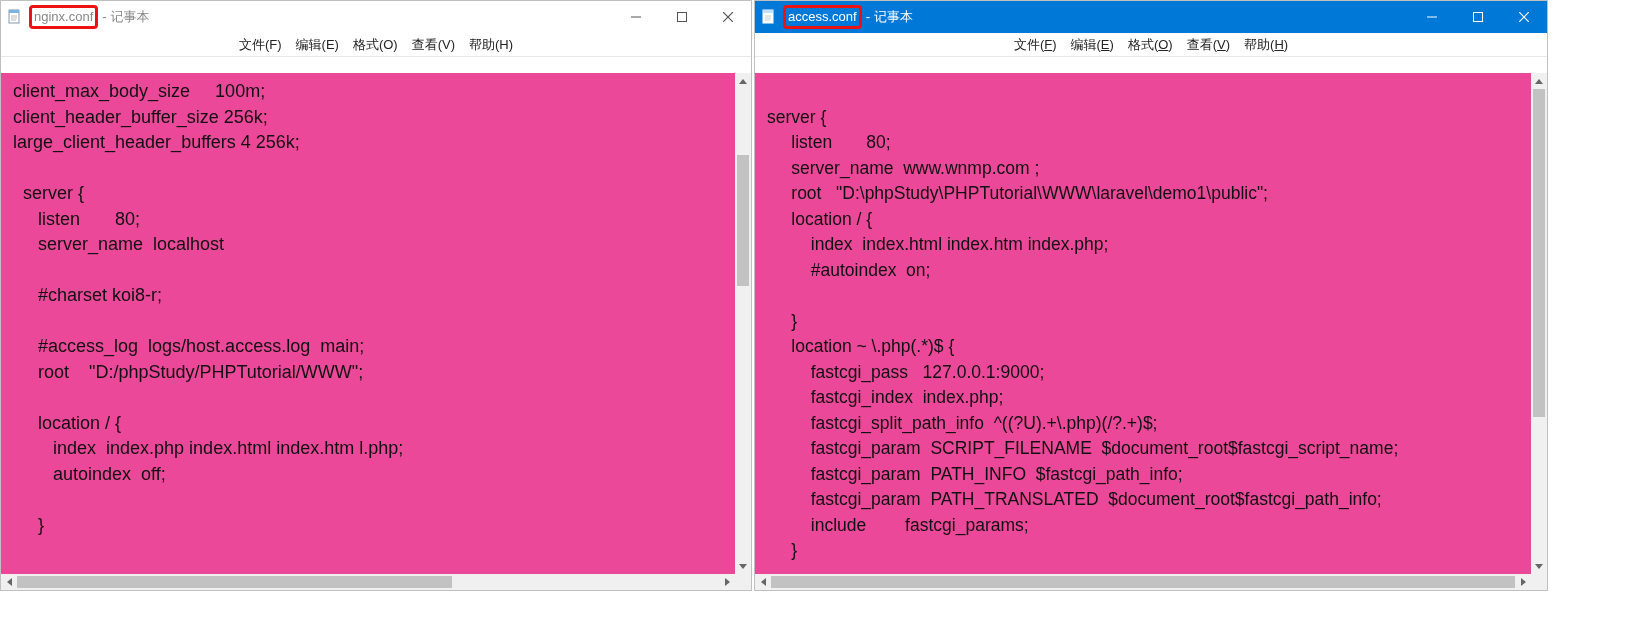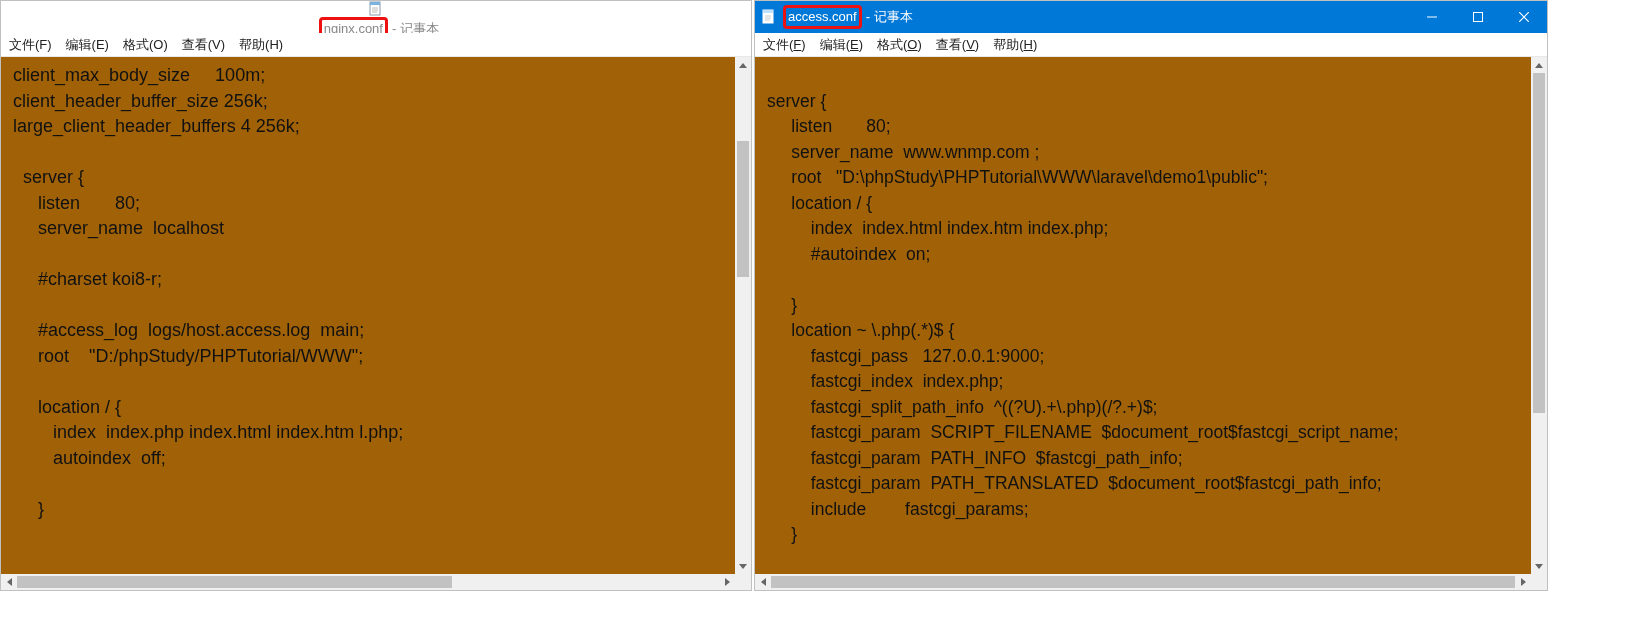--- a/index.html
+++ b/index.html
@@ -24,21 +24,21 @@
 
   
   .titlebar {
     height: 32px;
     display: flex;
     align-items: center;
     padding-left: 6px;
     font-size: 13px;
     color: #333;
   }
-  .titlebar.inactive { background: #fff; color: #888; flex-direction: column; }
+  .titlebar.inactive { background: #fff; color: #888; }
   .titlebar.active { background: #0078d7; color: #fff; }
   .title-icon {
     width: 16px; height: 16px; margin-right: 6px;
     display: inline-flex; align-items: center; justify-content: center;
   }
   .title-icon svg { width: 16px; height: 16px; }
   .title-text { display: inline-flex; align-items: baseline; gap: 4px; }
   .title-filename {
     border: 3px solid #e11;
     border-radius: 4px;
@@ -60,30 +60,32 @@
   .menubar {
     height: 24px;
     display: flex;
     align-items: center;
     gap: 14px;
     padding: 0 8px;
     font-size: 13px;
     color: #222;
     border-bottom: 1px solid #e8e8e8;
     background: #fff;
+    justify-content: center;
   }
   .menubar .menu-item { white-space: nowrap; }
   .menubar .menu-item u { text-decoration: underline; }
 
   
   .editor-wrap {
     flex: 1;
     position: relative;
     overflow: hidden;
-    background: #a16207;
+    background: #ec4899;
+    margin-top: 16px;
   }
   .editor {
     position: absolute;
     top: 0; left: 0; right: 16px; bottom: 16px;
     padding: 6px 10px 6px 12px;
     font-family: "Segoe UI", "Microsoft YaHei", Arial, sans-serif;
     font-size: 18px;
     line-height: 25.5px;
     color: #111;
     white-space: pre;

